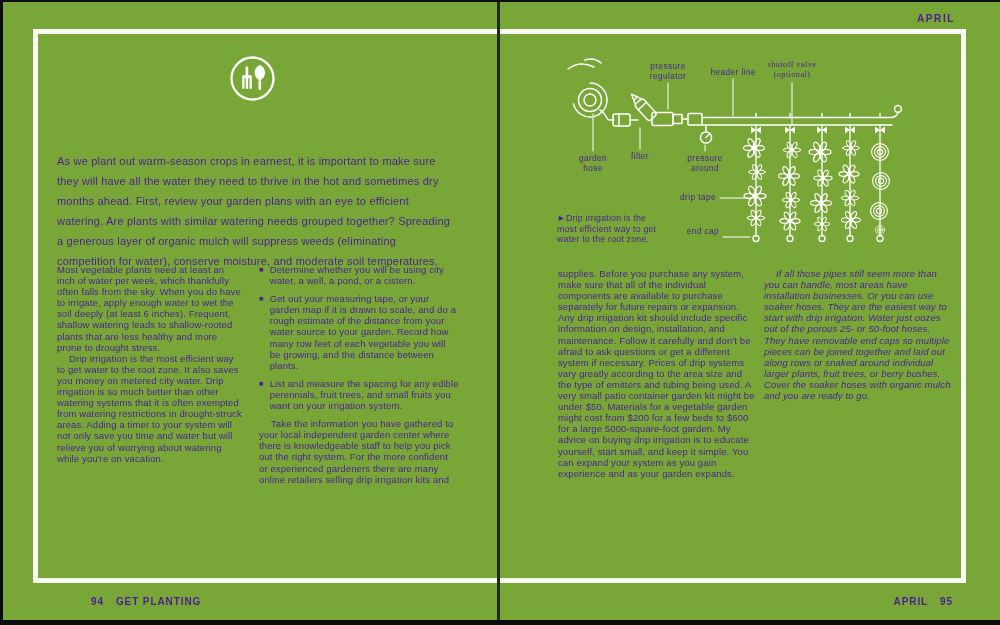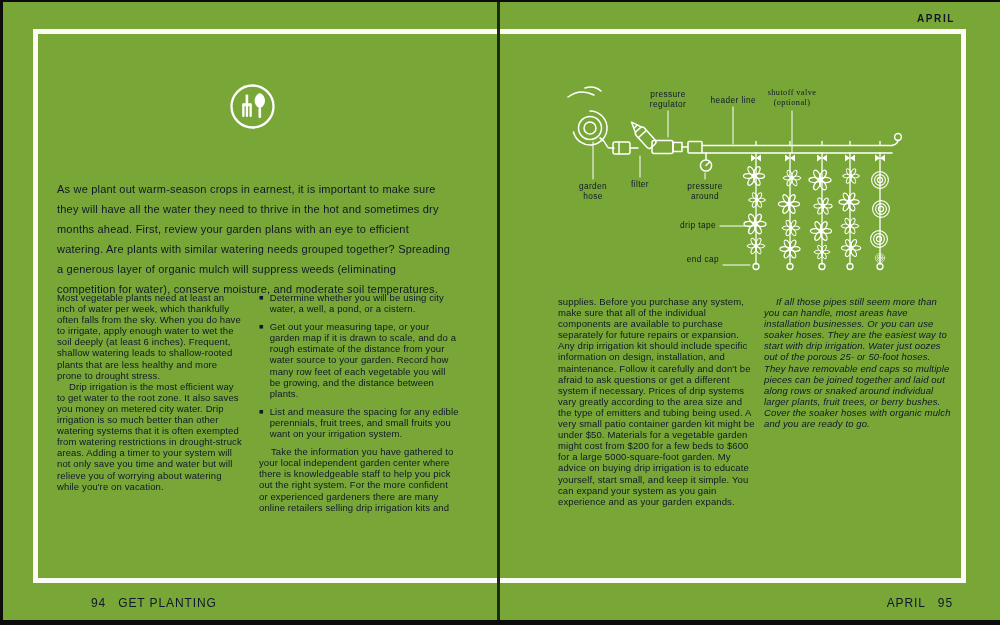--- a/index.html
+++ b/index.html
@@ -1,27 +1,27 @@
 <!DOCTYPE html>
 <html><head>
 <meta charset="utf-8">
 <style>
   html,body{margin:0;padding:0;background:#222;}
   .stage{position:relative;width:1000px;height:625px;background:#79a737;overflow:hidden;
-         font-family:"Liberation Sans",sans-serif;color:#0f172a;}
+         font-family:"Liberation Sans",sans-serif;color:#4c1d95;}
   
   .edge-top{position:absolute;left:0;top:0;width:1000px;height:2px;background:#0c0c0c;}
   .edge-bottom{position:absolute;left:0;top:620px;width:1000px;height:5px;background:#0c0c0c;}
   .edge-left{position:absolute;left:0;top:0;width:3px;height:625px;background:#0c0c0c;}
   
   .frame{position:absolute;left:33px;top:29px;width:923px;height:544px;border:5px solid #fcfcf6;}
   
   .gutter{position:absolute;left:497px;top:0;width:3px;height:620px;background:#1d2a0e;}
   .month-header{position:absolute;top:13px;right:45px;font-size:10px;font-weight:bold;letter-spacing:1.6px;}
-  .page{position:absolute;top:0;width:500px;height:541px;margin-top:28px;}
+  .page{position:absolute;top:0;width:500px;height:541px;}
   .page-left{left:0;}
   .page-right{left:500px;}
   .tool-icon{position:absolute;left:229px;top:55px;}
   .title{position:absolute;left:57px;top:112px;width:410px;
          font-family:"Liberation Serif",serif;font-style:italic;font-weight:bold;
          font-size:23.5px;letter-spacing:.2px;white-space:nowrap;}
   .intro{position:absolute;left:57px;top:151px;width:398px;font-size:11px;line-height:20px;letter-spacing:.2px;}
   .body-col{position:absolute;font-size:9.5px;line-height:11.1px;letter-spacing:.12px;}
   .body-col p{margin:0;}
   .body-col p.indent{text-indent:12px;}
@@ -30,21 +30,21 @@
   #rcol1{left:58px;top:268px;width:198px;}
   #rcol2{left:264px;top:268px;width:188px;font-style:italic;}
   .bullet-item{display:flex;margin-bottom:7px;}
   .bullet-marker{font-size:7.5px;line-height:11px;margin-right:6px;flex:none;}
   .col2-para{margin-top:10px;text-indent:12px;}
   .diagram{position:absolute;left:40px;top:48px;width:432px;height:215px;}
   .diagram svg{position:absolute;left:0;top:0;}
   .dlabel{position:absolute;font-size:8.3px;line-height:9.8px;letter-spacing:.4px;text-align:center;}
   .dlabel.ralign{text-align:right;}
   .caption{position:absolute;left:57px;top:213px;width:106px;font-size:8.8px;line-height:10.6px;letter-spacing:.2px;}
-  .footer{position:absolute;top:596px;font-size:12px;font-weight:normal;letter-spacing:.9px;padding-left:36px;}
+  .footer{position:absolute;top:596px;font-size:10px;font-weight:bold;letter-spacing:.9px;padding-left:36px;}
   .footer-left{left:55px;}
   .footer-right{right:47px;}
   .footer .gap{display:inline-block;width:12px;}
   .ln{stroke:#fff;fill:none;stroke-linecap:round;stroke-linejoin:round;}
 </style>
 </head>
 <body>
 
 <div class="stage">
 
@@ -232,20 +232,21 @@
       <div class="dlabel" style="left:96px;top:14px;width:64px;">pressure regulator</div>
       <div class="dlabel" style="left:170px;top:20px;width:46px;text-align:right;">header line</div>
       <div class="dlabel" style="left:221px;top:12px;width:62px;font-family:Liberation Serif, serif;">shutoff valve (optional)</div>
       <div class="dlabel" style="left:31px;top:106px;width:44px;">garden hose</div>
       <div class="dlabel" style="left:82px;top:104px;width:36px;">filter</div>
       <div class="dlabel" style="left:141px;top:106px;width:48px;">pressure around</div>
       <div class="dlabel ralign" style="left:118px;top:145px;width:58px;">drip tape</div>
       <div class="dlabel ralign" style="left:122px;top:179px;width:57px;">end cap</div>
     </div>
 
+    <div class="caption"><span>►</span><span>Drip irrigation is the most efficient way to get water to the root zone.</span></div>
 
     <div class="body-col" id="rcol1">
       <p>supplies. Before you purchase any system, make sure that all of the individual components are available to purchase separately for future repairs or expansion. Any drip irrigation kit should include specific information on design, installation, and maintenance. Follow it carefully and don't be afraid to ask questions or get a different system if necessary. Prices of drip systems vary greatly according to the area size and the type of emitters and tubing being used. A very small patio container garden kit might be under $50. Materials for a vegetable garden might cost from $200 for a few beds to $600 for a large 5000-square-foot garden. My advice on buying drip irrigation is to educate yourself, start small, and keep it simple. You can expand your system as you gain experience and as your garden expands.</p>
     </div>
     <div class="body-col" id="rcol2">
       <p class="indent">If all those pipes still seem more than you can handle, most areas have installation businesses. Or you can use soaker hoses. They are the easiest way to start with drip irrigation. Water just oozes out of the porous 25- or 50-foot hoses. They have removable end caps so multiple pieces can be joined together and laid out along rows or snaked around individual larger plants, fruit trees, or berry bushes. Cover the soaker hoses with organic mulch and you are ready to go.</p>
     </div>
   </div>
 
   <div class="footer footer-left">

